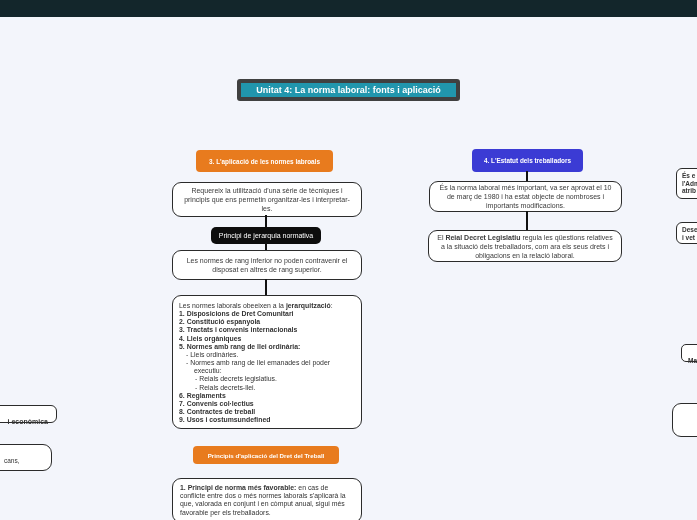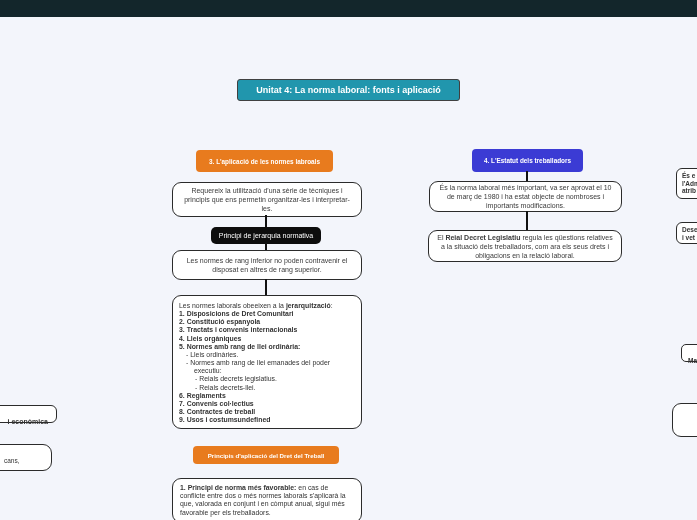--- a/index.html
+++ b/index.html
@@ -11,21 +11,21 @@
     color:#333;
   }
   .topbar { position:absolute; left:0; top:0; width:697px; height:17px; background:#13262b; }
 
   .node { position:absolute; background:#fff; border:1.5px solid #2b2b2b; border-radius:9px; }
   .node.center { display:flex; align-items:center; justify-content:center; text-align:center; }
   .node .txt { width:100%; font-size:7px; line-height:9px; color:#3a3a3a; padding:0 8px; }
 
   .pill { position:absolute; display:flex; align-items:center; justify-content:center;
           color:#fff; text-align:center; border-radius:4px; }
-  .pill.teal   { background:#2196ad; border:1px solid #404040; font-weight:bold; font-size:9px; border-radius:3px; }
+  .pill.teal   { background:#2196ad; border:4px solid #404040; font-weight:bold; font-size:9px; border-radius:3px; }
   .pill.orange { background:#e87b1e; font-weight:bold; font-size:6.4px; }
   .pill.blue   { background:#3b3bd4; font-weight:bold; font-size:6.4px; }
   .pill.black  { background:#0d0d0d; font-size:7px; border-radius:5px; }
 
   .connector { position:absolute; width:2px; background:#111; }
 
   .bigbox { padding:6px 6px; font-size:6.9px; line-height:8.15px; color:#333; }
   .bigbox .b, .b { font-weight:bold; }
   .bigbox .ind1 { padding-left:15px; text-indent:-8px; }
   .bigbox .ind2 { padding-left:24px; text-indent:-8px; }

